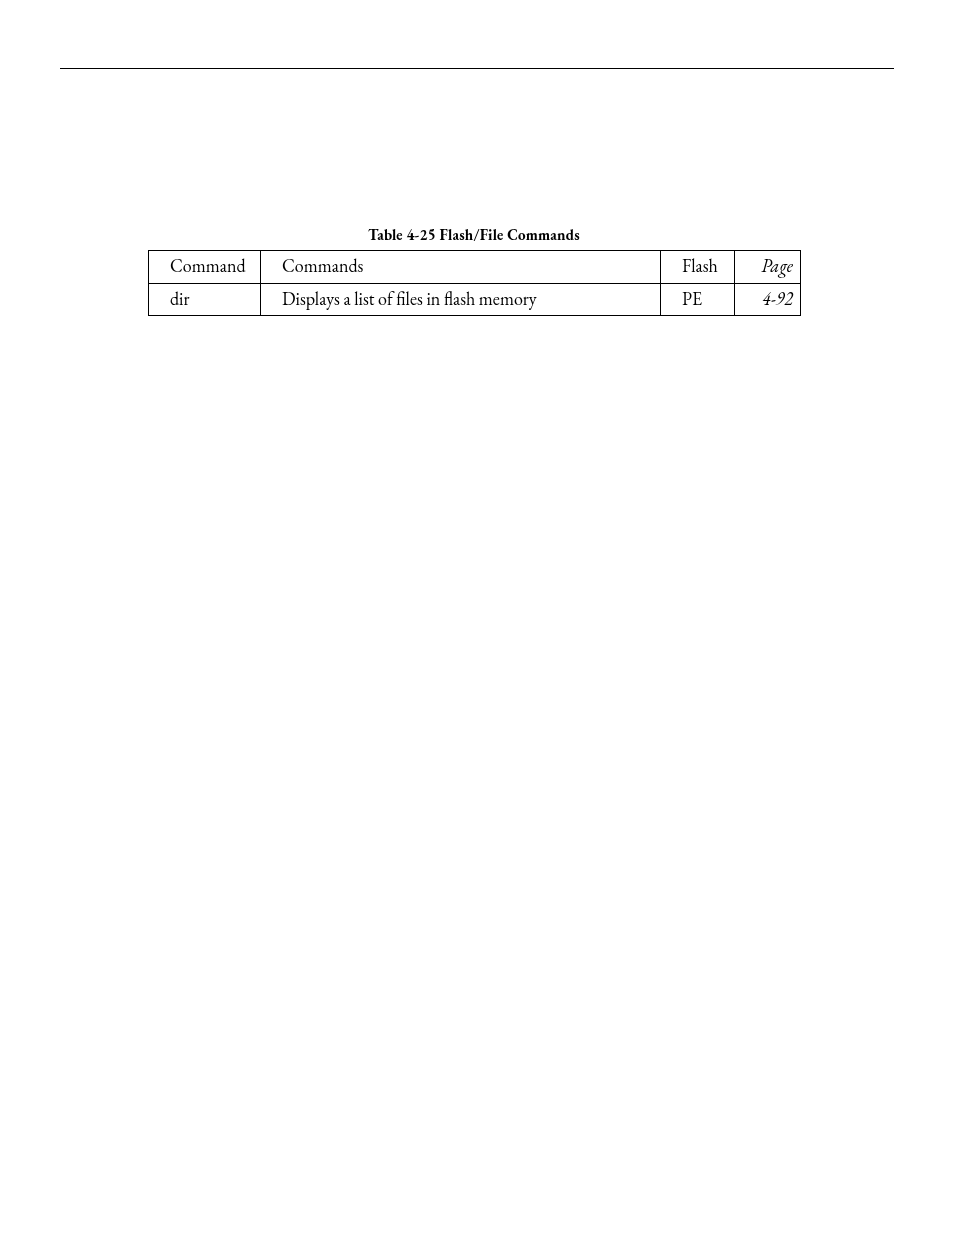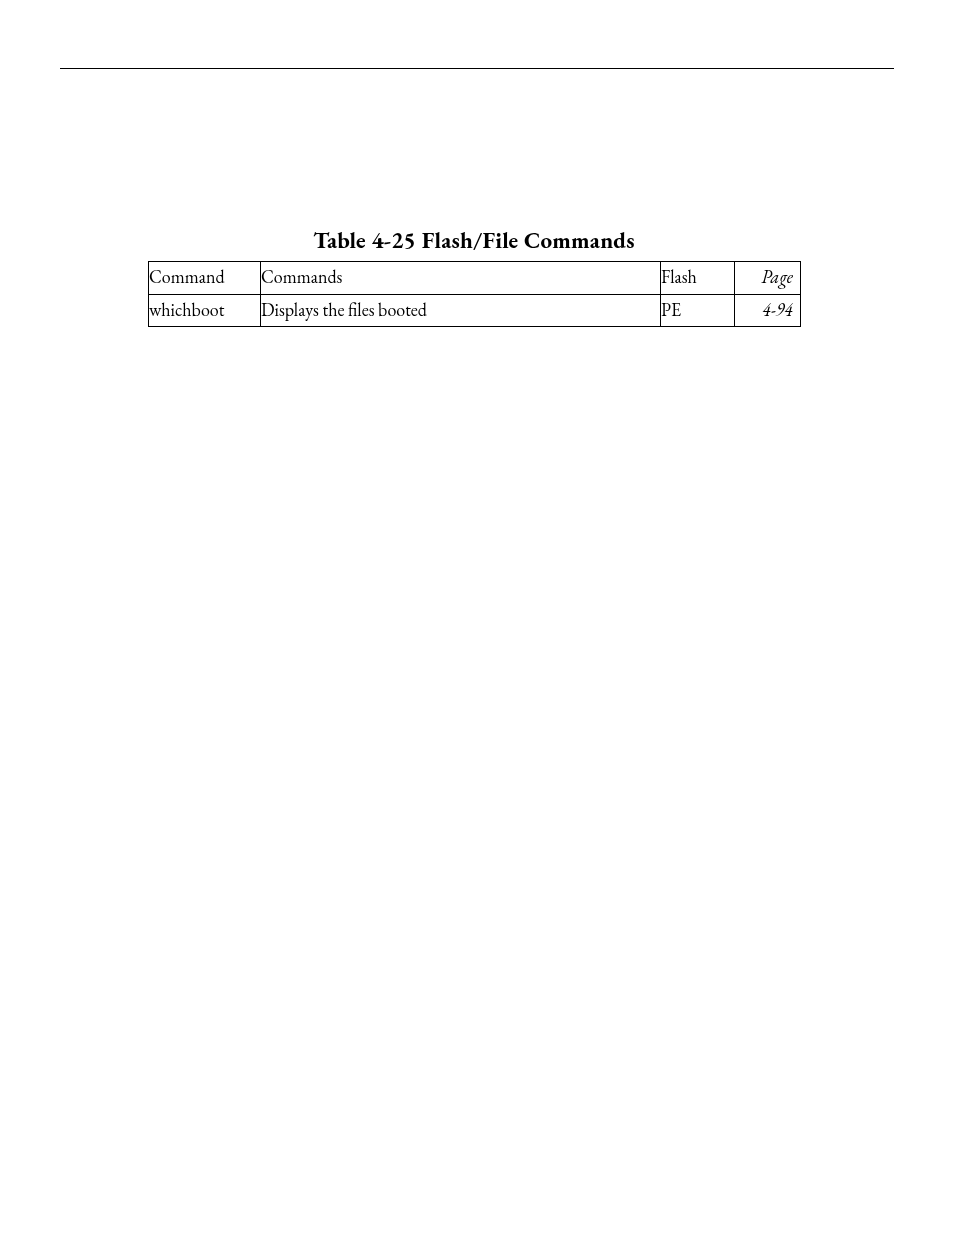--- a/index.html
+++ b/index.html
@@ -28,34 +28,34 @@
   }
   .content {
     position: absolute;
     left: 148px;
     top: 225px;
     width: 652px;
   }
   .caption {
     text-align: center;
     font-weight: 700;
-    font-size: 23px;
+    font-size: 15px;
     letter-spacing: 0.2px;
     margin: 0 0 6px 0;
   }
   table.cmd {
     border-collapse: collapse;
     width: 100%;
     table-layout: fixed;
     font-size: 18px;
     line-height: 1.25;
   }
   table.cmd th, table.cmd td {
     border: 1px solid #000;
-    padding: 4px 7px 5px 0;
+    padding: 4px 7px 5px 21px;
     vertical-align: top;
     text-align: left;
     font-weight: 400;
   }
   table.cmd th {
     font-weight: 400;
   }
   table.cmd td.page-cell,
   table.cmd th.page-cell {
     text-align: right;
@@ -95,21 +95,21 @@
       <thead>
         <tr class="header-row">
           <th class="hdr-command">Command</th>
           <th class="hdr-function">Commands</th>
           <th class="hdr-mode">Flash</th>
           <th class="hdr-page page-cell">Page</th>
         </tr>
       </thead>
       <tbody>
         <tr>
-          <td>whichboot</td>
-          <td>Displays the files booted</td>
+          <td>dir</td>
+          <td>Displays a list of files in flash memory</td>
           <td>PE</td>
-          <td class="page-cell">4-94</td>
+          <td class="page-cell">4-92</td>
         </tr>
       </tbody>
     </table>
   </div>
 </div>
 
 </body></html>

